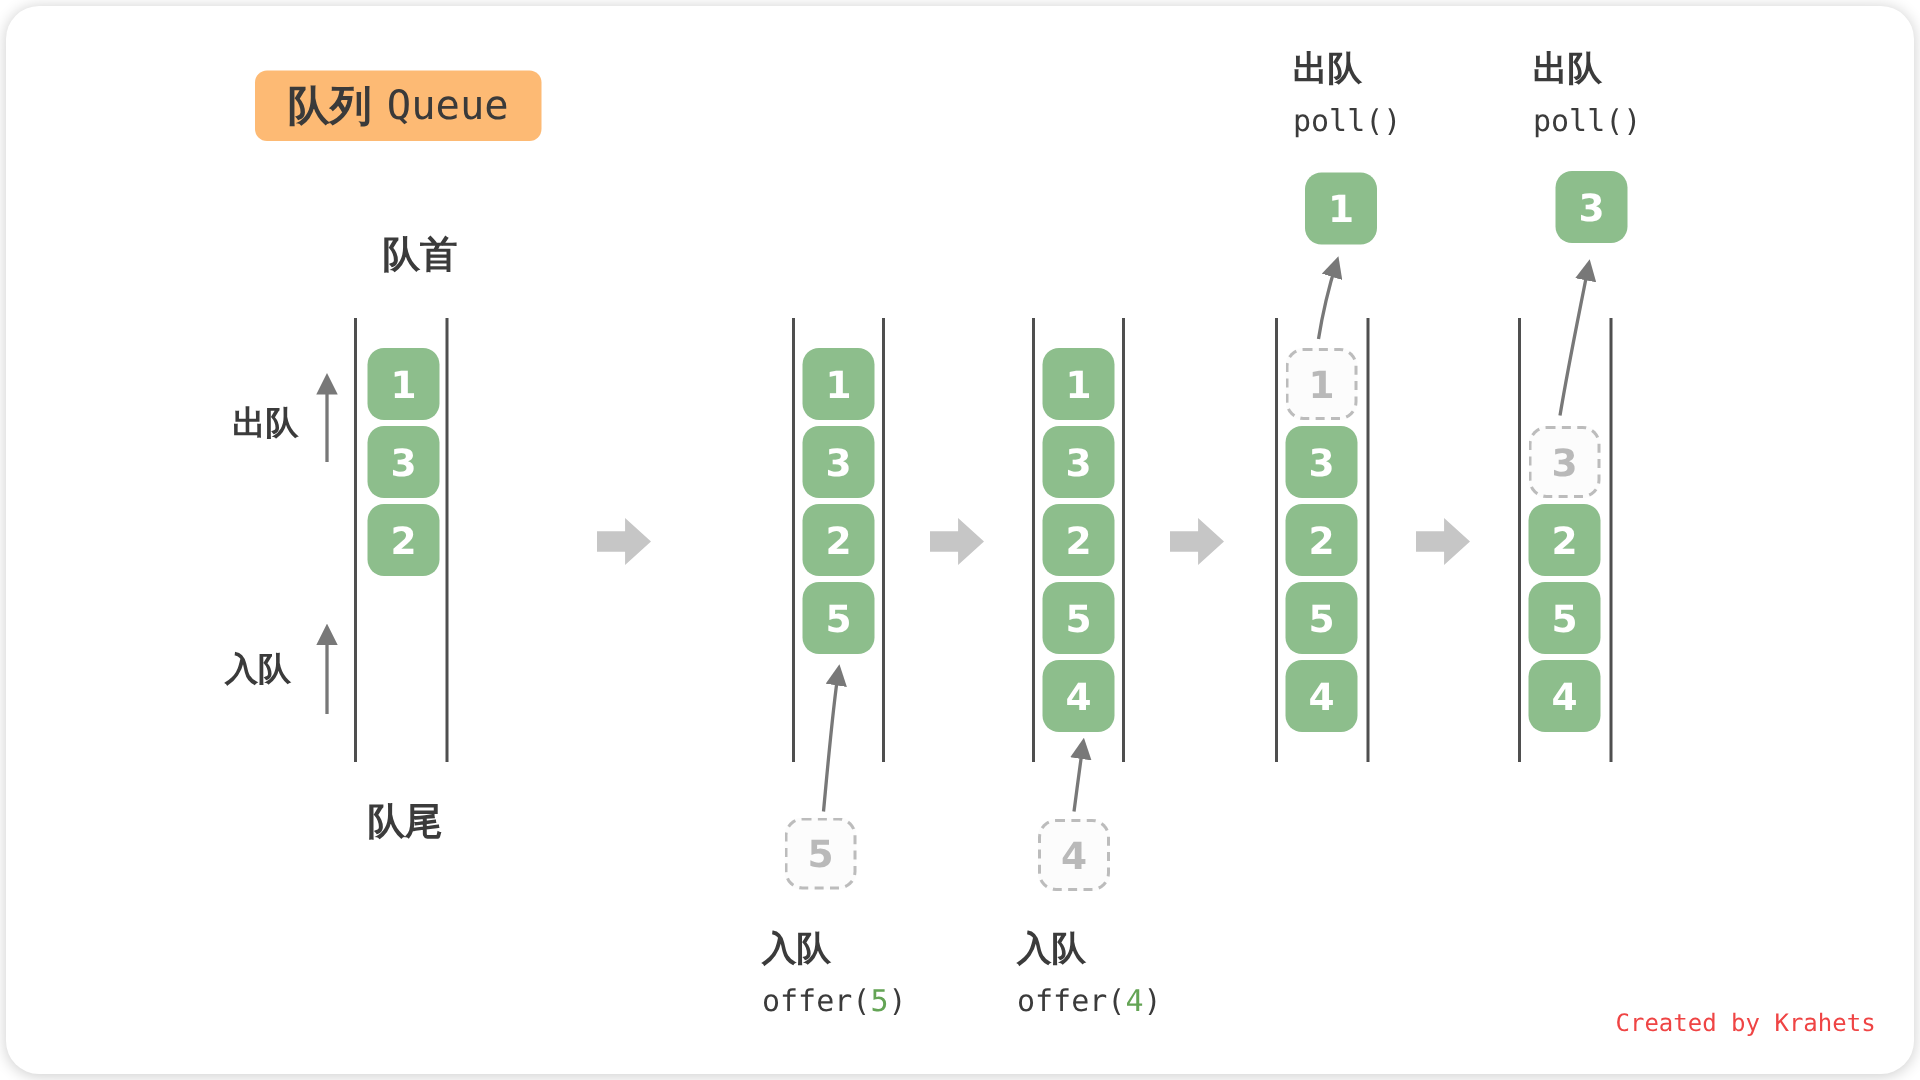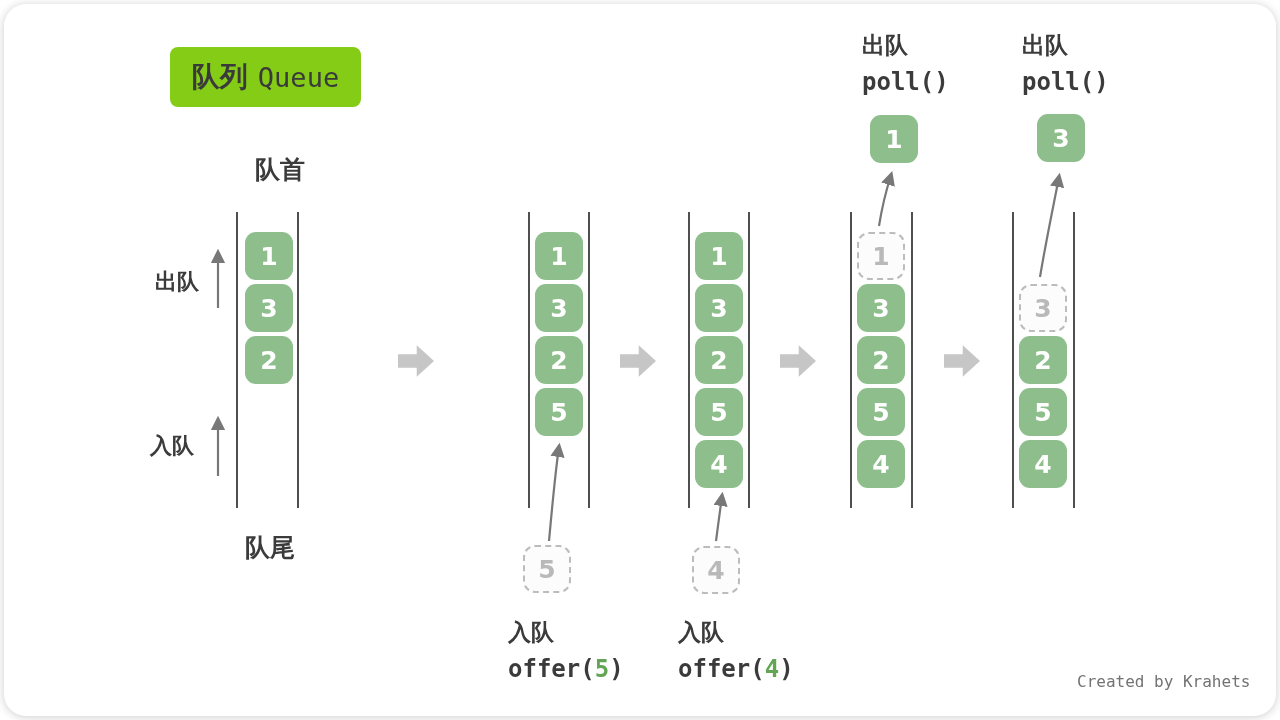--- a/index.html
+++ b/index.html
@@ -4,22 +4,22 @@
 <style>
   html,body{margin:0;padding:0;background:#ffffff;}
   body{width:1280px;height:720px;font-family:"Liberation Sans",sans-serif;}
   .canvas{
     position:relative;width:1272px;height:712px;margin:4px;
     background:#ffffff;border-radius:22px;overflow:hidden;
     box-shadow:0 1px 10px rgba(0,0,0,0.20);
   }
   
   .badge{
-    position:absolute;left:166px;top:43px;width:191px;height:60px;
-    background:#84cc16;border-radius:8px;
+    position:absolute;left:166px;top:43px;width:191px;height:47px;
+    background:#fdba74;border-radius:8px;
     display:flex;align-items:center;justify-content:center;gap:10px;
   }
   .badge .zh{font-size:28px;font-weight:bold;color:#3a3a3a;}
   .badge .en{font-size:27px;color:#3a3a3a;font-family:"DejaVu Sans Mono",monospace;}
   
   .cjk{position:absolute;font-weight:bold;color:#3b3b3b;white-space:nowrap;}
   .f25{font-size:25px;}
   .f22{font-size:22px;}
   
   .vline{position:absolute;width:2px;height:296px;top:208px;background:#4f4f4f;}
@@ -35,29 +35,29 @@
     box-sizing:border-box;border-radius:12px;
   }
   
   .barrow{
     position:absolute;width:36px;height:34px;top:340px;background:#c6c6c6;
     clip-path:polygon(0 30%,52% 30%,52% 4%,100% 50%,52% 96%,52% 70%,0 70%);
   }
   
   .op{position:absolute;white-space:nowrap;}
   .op .action{font-size:23px;font-weight:bold;color:#3b3b3b;}
-  .op .call{margin-top:7px;font-size:24px;color:#3b3b3b;font-family:"DejaVu Sans Mono",monospace;font-weight:bold;}
+  .op .call{margin-top:7px;font-size:20px;color:#3b3b3b;font-family:"DejaVu Sans Mono",monospace;font-weight:normal;}
   .op .arg{color:#64a455;}
   
   .overlay{position:absolute;left:0;top:0;width:1272px;height:712px;pointer-events:none;}
   .thin{stroke:#787878;stroke-width:2.2;fill:none;marker-end:url(#ah);}
   
   .watermark{
     position:absolute;left:1073px;top:668px;
-    font-family:"DejaVu Sans Mono",monospace;font-size:16px;color:#737373;
+    font-family:"DejaVu Sans Mono",monospace;font-size:16px;color:#ef4444;
   }
 </style>
 </head>
 <body>
 
 <div class="canvas">
 
   <svg class="overlay" viewBox="0 0 1272 712" aria-hidden="true">
     <defs>
       <marker id="ah" viewBox="0 0 10 10" refX="7" refY="5" markerWidth="6.5" markerHeight="6.5" orient="auto-start-reverse">

